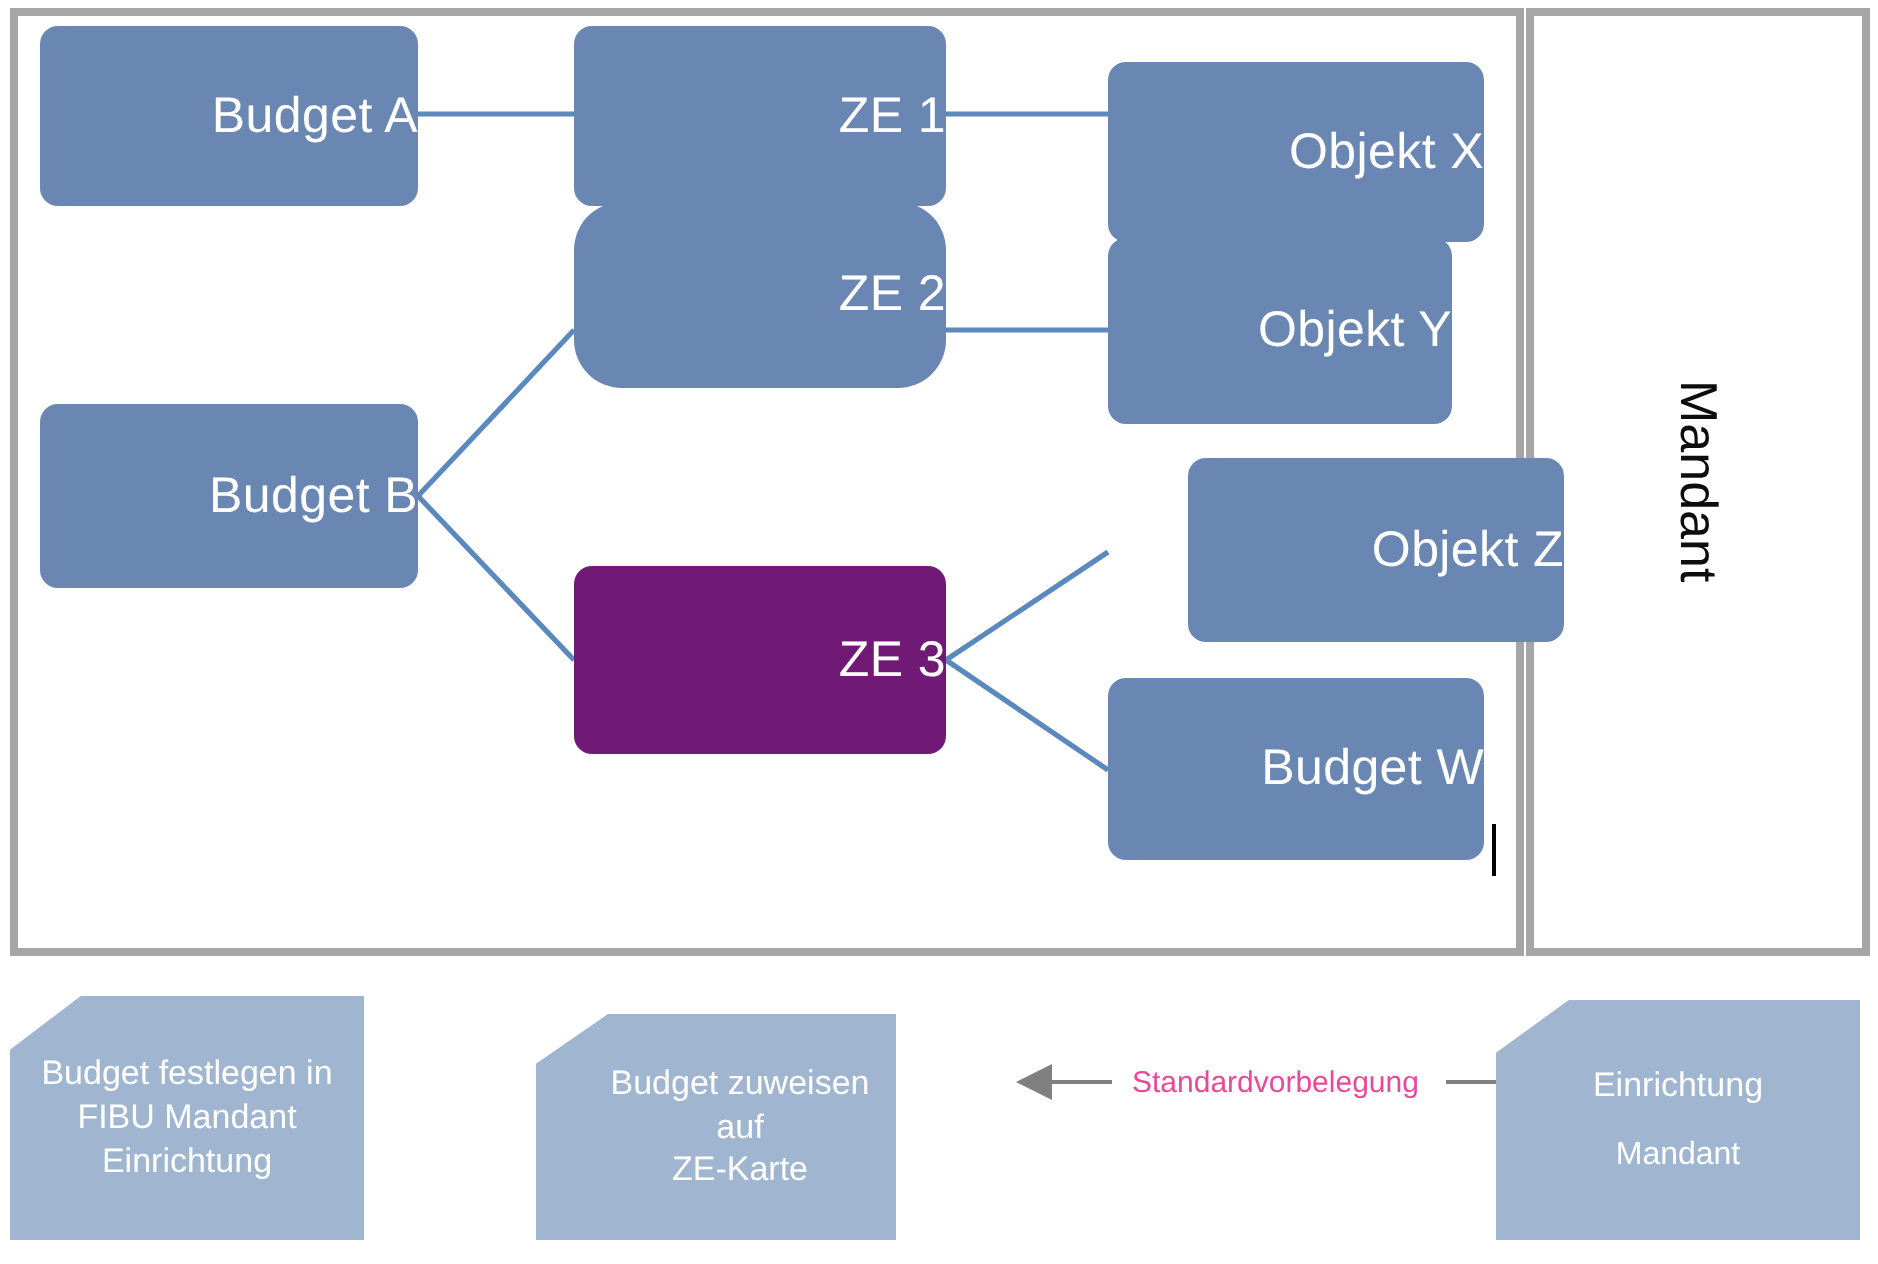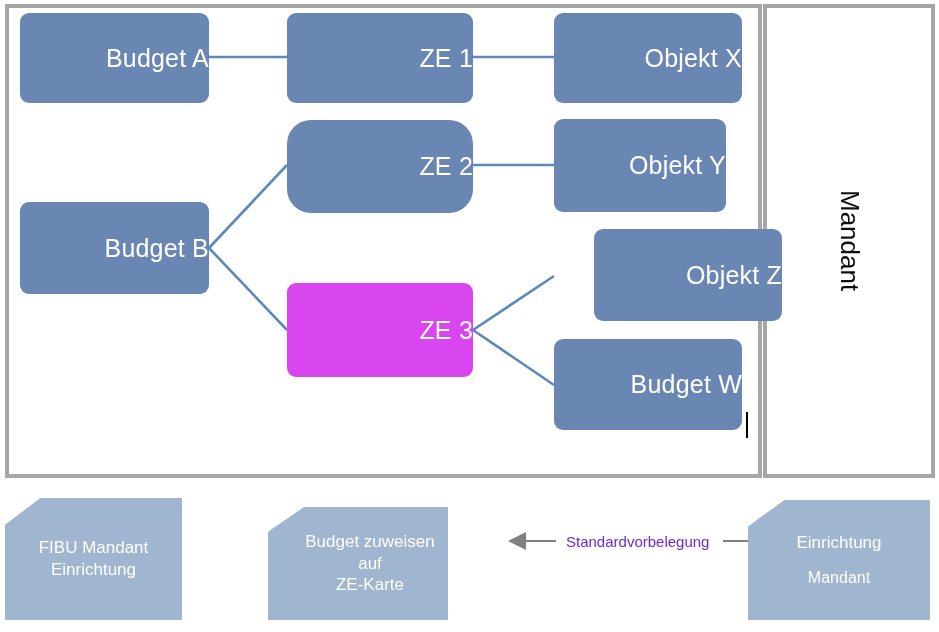--- a/index.html
+++ b/index.html
@@ -35,21 +35,21 @@
     display: flex;
     align-items: center;
     justify-content: flex-end;
     color: #ffffff;
     font-size: 25px;
     font-weight: 400;
     letter-spacing: .2px;
     user-select: none;
   }
   .node.dark  { background: #6a87b3; }
-  .node.light { background: #d946ef; padding-left: 24px; }
+  .node.light { background: #701a75; padding-left: 24px; }
 
   
   #mandant-label {
     position: absolute;
     left: 763px;
     top: 4px;
     width: 172px;
     height: 474px;
     display: flex;
     align-items: center;
@@ -101,21 +101,21 @@
   .folded .ln { display: block; }
   .folded .ln.small { font-size: 16px; }
   .folded .gap { height: 14px; }
 
   
   #arrow-label {
     position: absolute;
     left: 566px;
     top: 533px;
     font-size: 15px;
-    color: #6d28d9;
+    color: #ec4899;
     white-space: nowrap;
   }
 </style>
 </head>
 <body>
 
 <div id="canvas">
 
   <div id="frame-main" class="frame"></div>
 
@@ -136,27 +136,27 @@
   <div id="node-layer">
       <div class="node dark" style="left: 20px; top: 13px; width: 189px; height: 90px;">
         <span>Budget A</span>
       </div>
       <div class="node dark" style="left: 20px; top: 202px; width: 189px; height: 92px;">
         <span>Budget B</span>
       </div>
       <div class="node dark" style="left: 287px; top: 13px; width: 186px; height: 90px;">
         <span>ZE 1</span>
       </div>
-      <div class="node dark" style="left: 287px; top: 120px; width: 186px; height: 93px; border-radius: 24px;">
+      <div class="node dark" style="left: 287px; top: 101px; width: 186px; height: 93px; border-radius: 24px;">
         <span>ZE 2</span>
       </div>
       <div class="node light" style="left: 287px; top: 283px; width: 186px; height: 94px;">
         <span>ZE 3</span>
       </div>
-      <div class="node dark" style="left: 554px; top: 13px; width: 188px; height: 90px;">
+      <div class="node dark" style="left: 554px; top: 31px; width: 188px; height: 90px;">
         <span>Objekt X</span>
       </div>
       <div class="node dark" style="left: 554px; top: 119px; width: 172px; height: 93px;">
         <span>Objekt Y</span>
       </div>
       <div class="node dark" style="left: 554px; top: 229px; width: 188px; height: 92px; margin-left: 40px;">
         <span>Objekt Z</span>
       </div>
       <div class="node dark" style="left: 554px; top: 339px; width: 188px; height: 91px;">
         <span>Budget W</span>
@@ -164,20 +164,21 @@
     </div>
 
   <div id="mandant-label">
     <span>Mandant</span>
   </div>
 
   <div id="text-caret"></div>
 
   <div id="legend-layer">
       <div class="folded" style="left: 5px; top: 498px; width: 177px; height: 122px;">
+        <span class="ln">Budget festlegen in</span>
         <span class="ln">FIBU Mandant</span>
         <span class="ln">Einrichtung</span>
       </div>
       <div class="folded" style="left: 268px; top: 507px; width: 180px; height: 113px; padding-left: 24px;">
         <span class="ln">Budget zuweisen auf</span>
         <span class="ln">ZE-Karte</span>
       </div>
       <div class="folded" style="left: 748px; top: 500px; width: 182px; height: 120px;">
         <span class="ln">Einrichtung</span>
         <span class="gap"></span>

